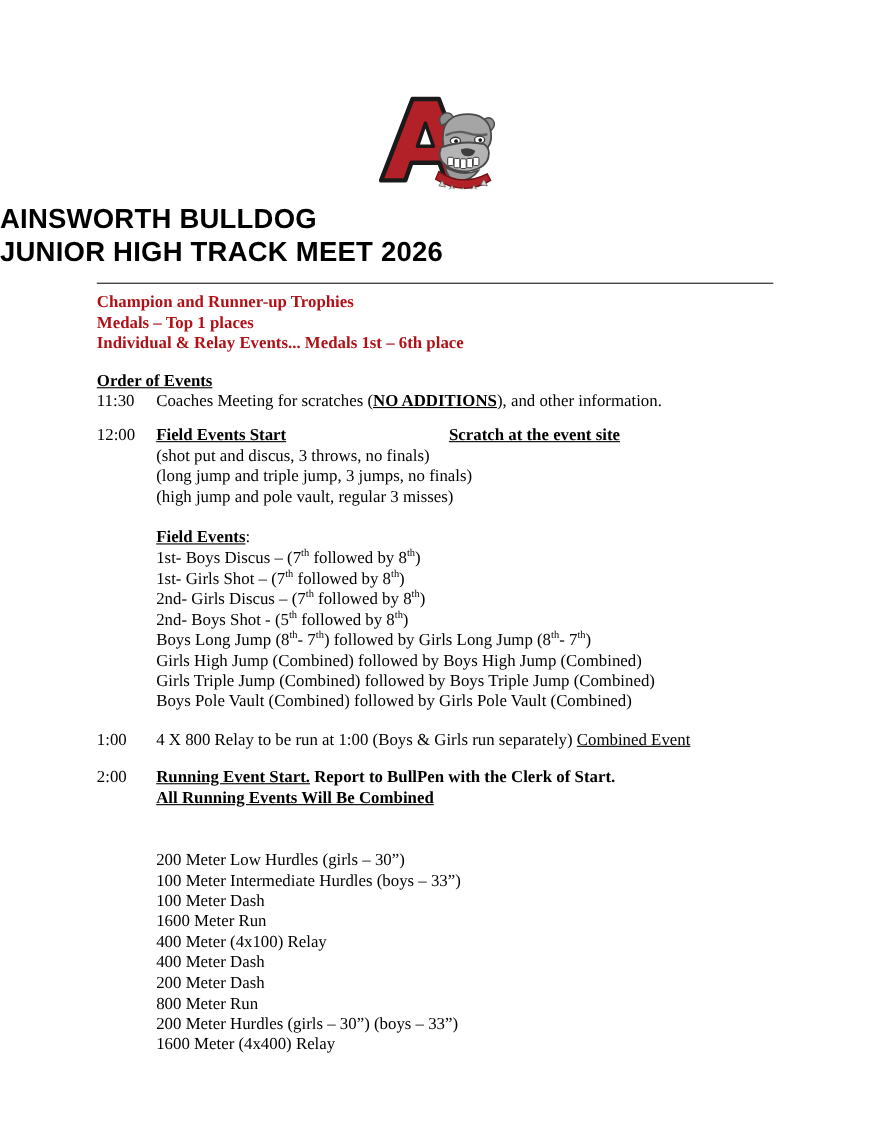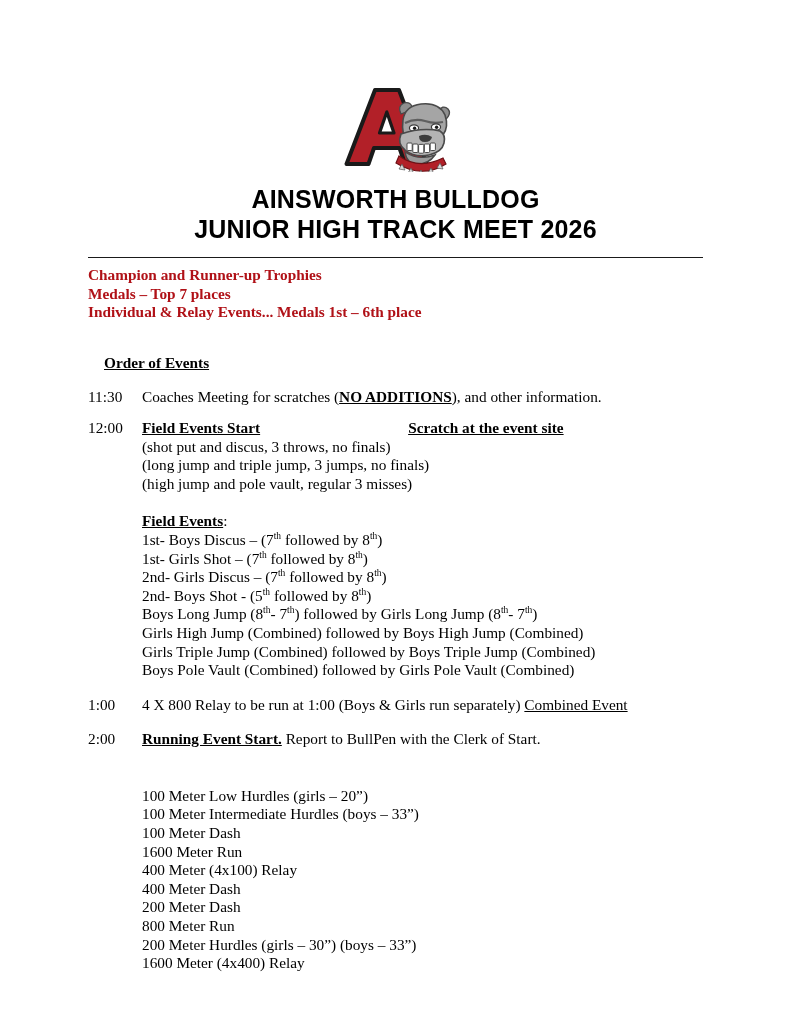--- a/index.html
+++ b/index.html
@@ -29,21 +29,21 @@
     justify-content: center;
     align-items: flex-start;
   }
   .logo {
     display: block;
   }
 
   
   .title-block {
     margin-top: 12px;
-    text-align: center;
+    text-align: left;
     font-family: "Liberation Sans", "DejaVu Sans", sans-serif;
     font-weight: bold;
     font-size: 25px;
     line-height: 30px;
     letter-spacing: 0.2px;
     color: #000000;
   }
   .title-line { display: block; white-space: nowrap; }
 
   
@@ -71,21 +71,21 @@
     font-size: 15.3px;
     line-height: 18.6px;
   }
   .red-block .rl { display: block; white-space: nowrap; }
 
   .gap-sm { height: 12px; }
   .gap-md { height: 16px; }
   .gap-lg { height: 19px; }
 
   h2.section-head {
-    margin: 16px;
+    margin: 0;
     font-size: 15.3px;
     font-weight: bold;
     line-height: 18.6px;
     text-decoration: underline;
     display: inline-block;
   }
 
   
   .trow {
     display: flex;
@@ -99,21 +99,21 @@
   }
   .ccol {
     flex: 1 1 auto;
   }
   .indent {
     padding-left: 54px;
   }
   .line { display: block; white-space: nowrap; }
 
   b.u { font-weight: bold; text-decoration: underline; }
-  b.nb { font-weight: normal; text-decoration: none; }
+  b.nb { font-weight: bold; text-decoration: none; }
   span.u { text-decoration: underline; }
 
   .spacer-col {
     display: inline-block;
     width: 148px;
   }
 
   sup {
     font-size: 0.62em;
     vertical-align: super;
@@ -180,21 +180,21 @@
     <span class="title-line">AINSWORTH BULLDOG</span>
     <span class="title-line">JUNIOR HIGH TRACK MEET 2026</span>
   </div>
 
   <hr class="rule">
 
   <div class="body-region">
 
     <div class="red-block">
       <span class="rl">Champion and Runner-up Trophies</span>
-      <span class="rl">Medals – Top 7 places</span>
+      <span class="rl">Medals – Top 1 places</span>
       <span class="rl">Individual &amp; Relay Events... Medals 1st – 6th  place</span>
     </div>
 
     <div class="gap-md"></div>
 
     <div>
       <h2 class="section-head">Order of Events</h2>
     </div>
 
     <div class="trow">
@@ -241,30 +241,31 @@
       <span class="tcol">1:00</span>
       <span class="ccol"><span>4 X 800 Relay to be run at 1:00 (Boys &amp; Girls run separately) </span><span class="u">Combined Event</span></span>
     </div>
 
     <div class="gap-md"></div>
 
     <div class="trow">
       <span class="tcol">2:00</span>
       <span class="ccol">
         <span class="line"><b class="u">Running Event Start.</b><b class="nb">  Report to BullPen with the Clerk of Start.</b></span>
+        <span class="line"><b class="u">All Running Events Will Be Combined</b></span>
       </span>
     </div>
 
     <div class="gap-lg"></div>
 
     <div class="indent">
 
       <div class="gap-lg"></div>
 
-      <span class="line">100 Meter Low Hurdles (girls – 20”)</span>
+      <span class="line">200 Meter Low Hurdles (girls – 30”)</span>
       <span class="line">100 Meter Intermediate Hurdles (boys – 33”)</span>
       <span class="line">100 Meter Dash</span>
       <span class="line">1600 Meter Run</span>
       <span class="line">400 Meter (4x100) Relay</span>
       <span class="line">400 Meter Dash</span>
       <span class="line">200 Meter Dash</span>
       <span class="line">800 Meter Run</span>
       <span class="line">200 Meter Hurdles (girls – 30”)  (boys – 33”)</span>
       <span class="line">1600 Meter (4x400) Relay</span>
     </div>

